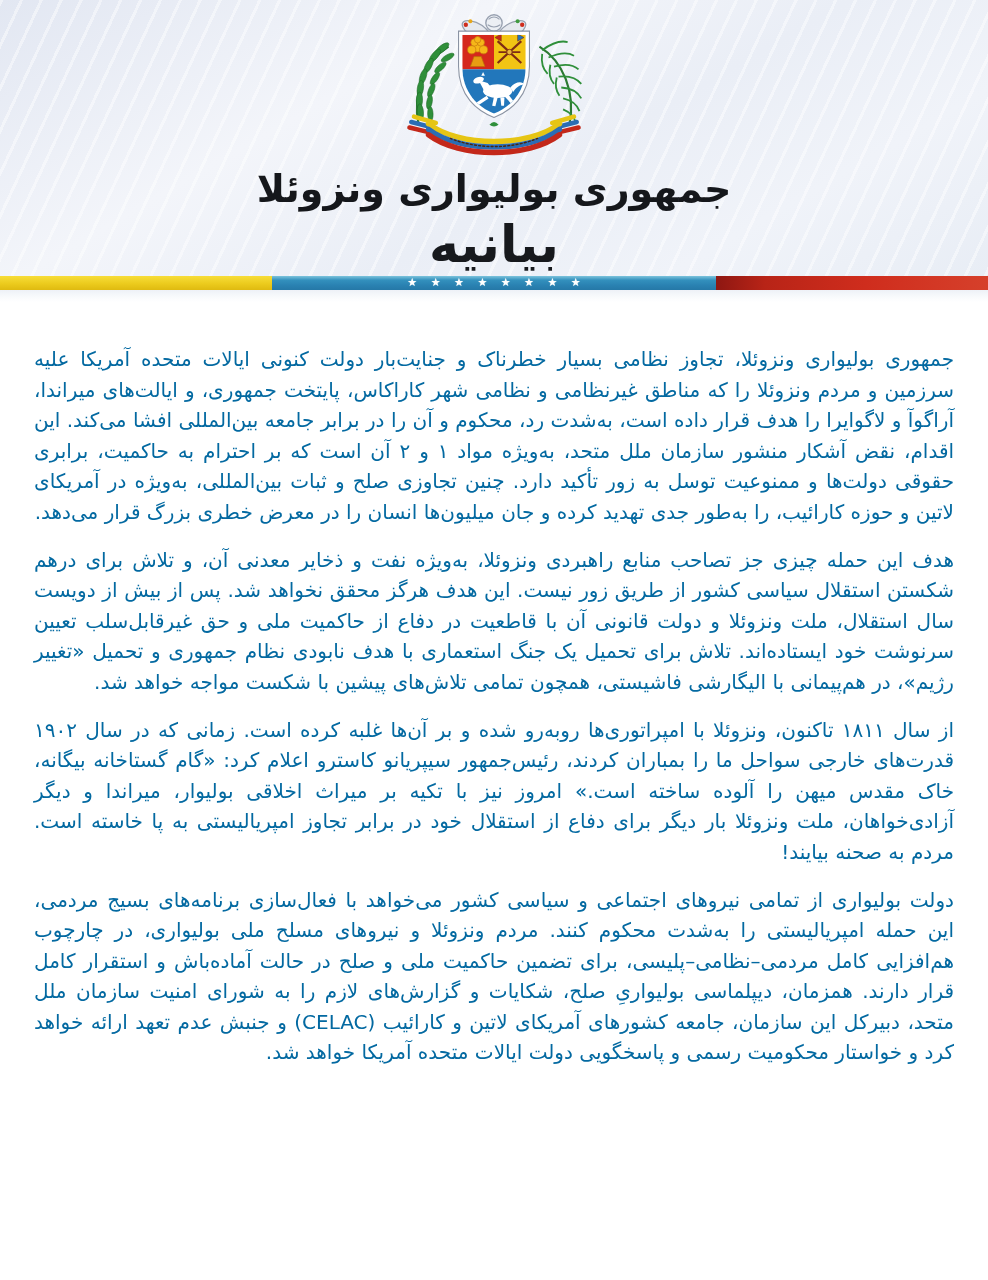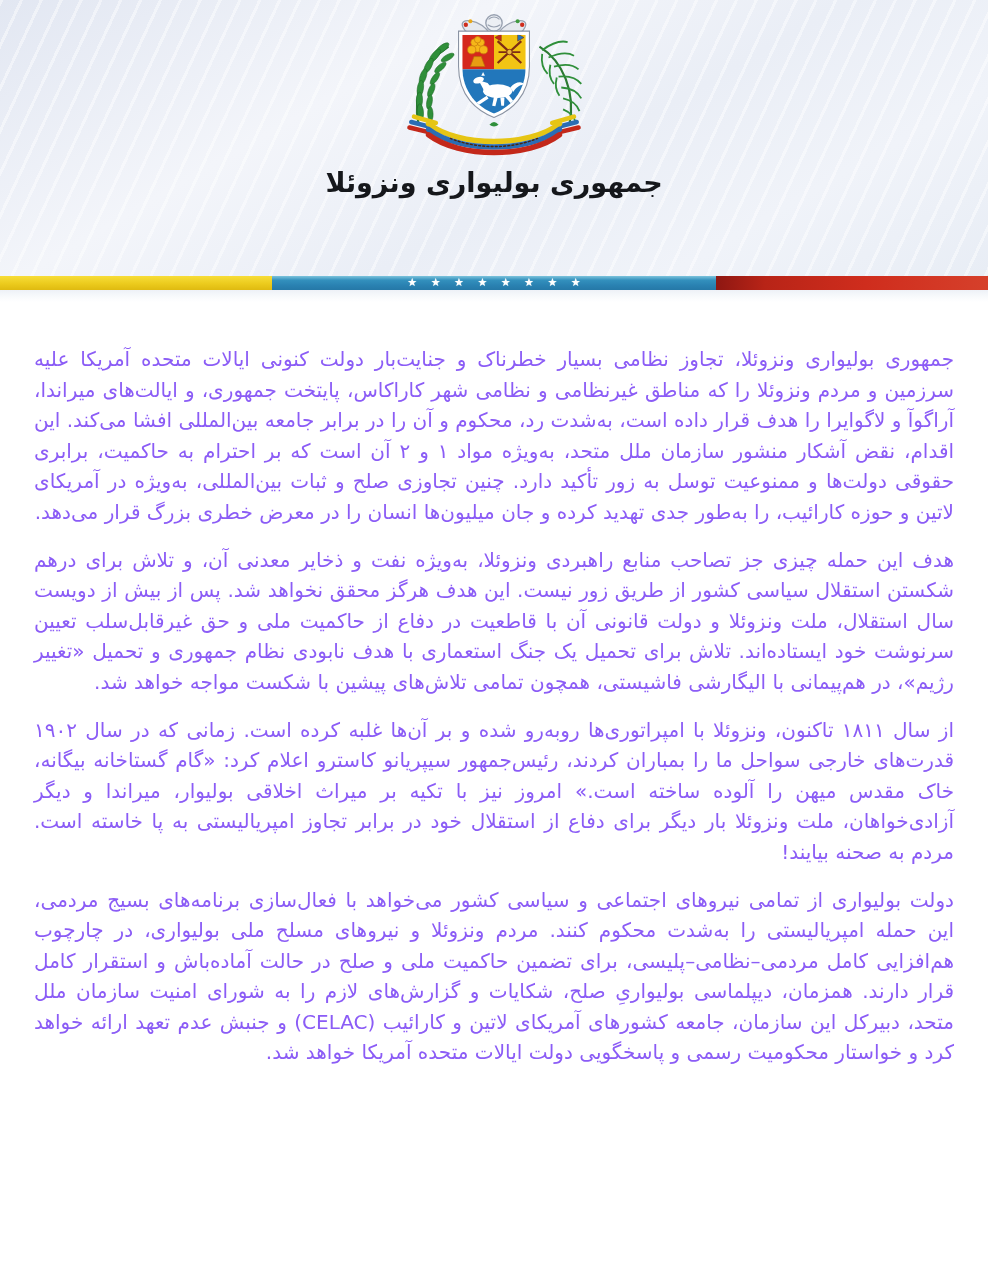--- a/index.html
+++ b/index.html
@@ -17,21 +17,21 @@
     position:relative;
     height:276px;
     background:
       repeating-linear-gradient(115deg, rgba(255,255,255,.45) 0 3px, rgba(255,255,255,0) 3px 18px),
       linear-gradient(150deg, #e2e7f2 0%, #f3f5fa 34%, #eaeef6 58%, #f0f3f9 78%, #e8edf5 100%);
     text-align:center;
   }
   .emblem-wrap { padding-top:10px; display:flex; justify-content:center; }
   .country-title {
     margin-top:2px;
-    font-size:27px;
+    font-size:38px;
     font-weight:bold;
     color:#15171b;
     letter-spacing:1px;
     direction:rtl;
   }
   .document-title {
     margin-top:8px;
     font-size:51px;
     font-weight:bold;
     color:#17191d;
@@ -65,21 +65,21 @@
     text-shadow:0 0 1px rgba(255,255,255,.6);
   }
   .bar-shadow {
     height:12px;
     background:linear-gradient(180deg, #eef1f7 0%, #f8fafc 55%, #ffffff 100%);
   }
   
   .statement {
     direction:rtl;
     padding:42px 34px 0 34px;
-    color:#8b5cf6;
+    color:#0369a1;
     font-size:20px;
     line-height:1.53;
     text-align:justify;
   }
   .statement p { margin-bottom:17px; }
   .statement b { font-weight:normal; }
 </style>
 </head>
 <body>
 
@@ -191,20 +191,21 @@
           <path d="M38 131 C72 157 148 157 182 131" stroke="#2a6db4" stroke-width="6"></path>
           <path d="M38 137 C72 163 148 163 182 137" stroke="#c3281a" stroke-width="6"></path>
           <path d="M62 141 C92 153 128 153 158 141" stroke="#4a2510" stroke-width="1.6" stroke-dasharray="2 2.6"></path>
           <path d="M105 126 q5 -6 10 0 q-5 4 -10 0" fill="#2f8f3a" stroke="none"></path>
         </g>
       </svg>
     </div>
 
     <div class="country-title">جمهوری بولیواری ونزوئلا</div>
 
+    <div class="document-title">بیانیه</div>
   </div>
 
   <div class="flag-bar">
     <div class="flag-yellow"></div>
     <div class="flag-blue"></div>
     <div class="flag-red"></div>
     <div class="flag-stars">★ ★ ★ ★ ★ ★ ★ ★</div>
   </div>
   <div class="bar-shadow"></div>
 

